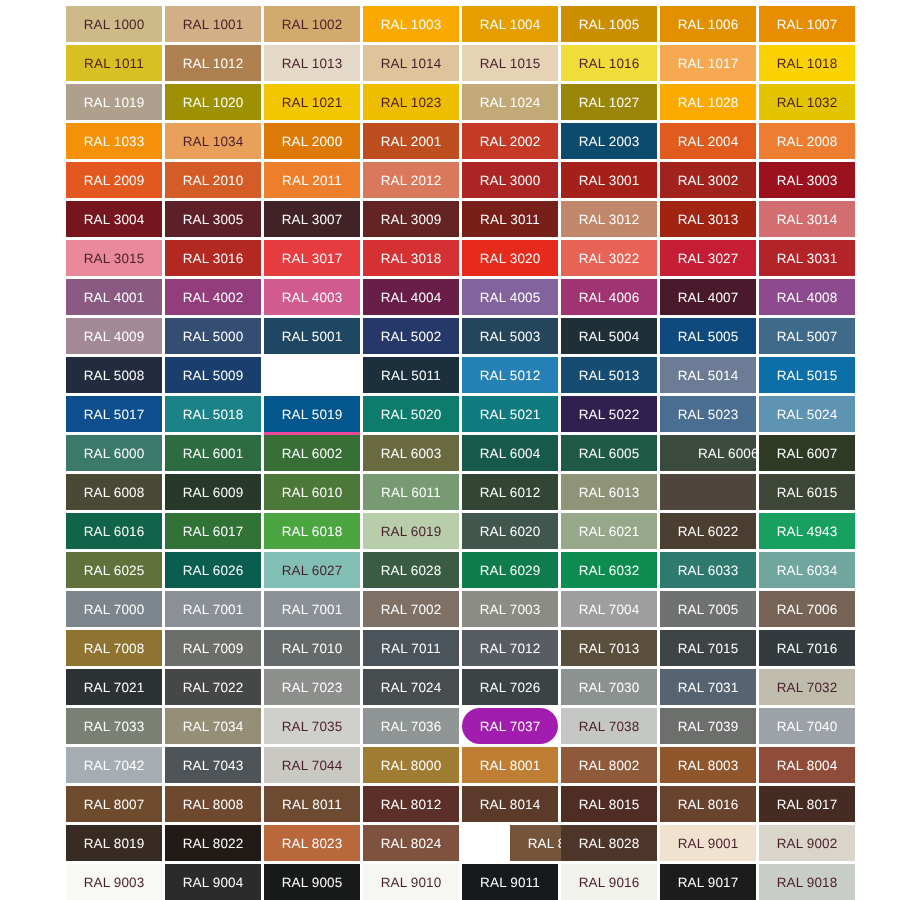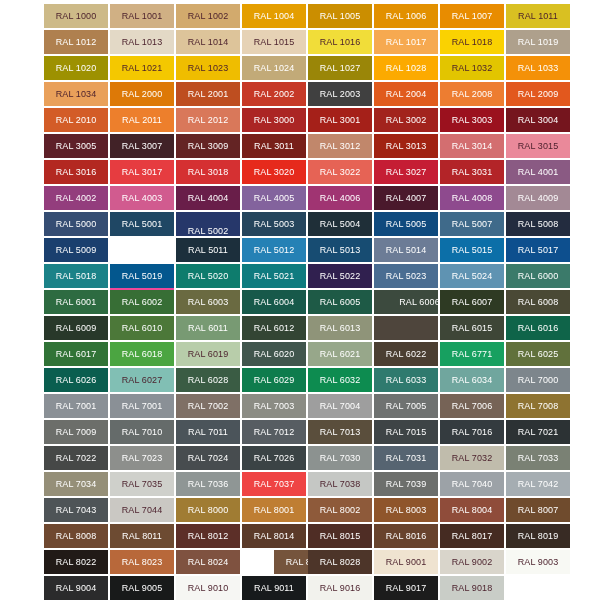--- a/index.html
+++ b/index.html
@@ -58,20 +58,23 @@
   <div class="grid">
       <div class="swatch" style="background: rgb(205, 186, 136);">
         <span class="swatch-label" style="color: rgb(74, 31, 43);">RAL 1000</span>
       </div>
       <div class="swatch" style="background: rgb(208, 176, 132);">
         <span class="swatch-label" style="color: rgb(74, 31, 43);">RAL 1001</span>
       </div>
       <div class="swatch" style="background: rgb(210, 170, 109);">
         <span class="swatch-label" style="color: rgb(74, 31, 43);">RAL 1002</span>
       </div>
+      <div class="swatch" style="background: rgb(249, 169, 0);">
+        <span class="swatch-label" style="color: rgb(255, 255, 255);">RAL 1003</span>
+      </div>
       <div class="swatch" style="background: rgb(228, 158, 0);">
         <span class="swatch-label" style="color: rgb(255, 255, 255);">RAL 1004</span>
       </div>
       <div class="swatch" style="background: rgb(203, 142, 0);">
         <span class="swatch-label" style="color: rgb(255, 255, 255);">RAL 1005</span>
       </div>
       <div class="swatch" style="background: rgb(226, 144, 0);">
         <span class="swatch-label" style="color: rgb(255, 255, 255);">RAL 1006</span>
       </div>
       <div class="swatch" style="background: rgb(232, 140, 0);">
@@ -133,21 +136,21 @@
       </div>
       <div class="swatch" style="background: rgb(221, 121, 7);">
         <span class="swatch-label" style="color: rgb(255, 255, 255);">RAL 2000</span>
       </div>
       <div class="swatch" style="background: rgb(190, 78, 32);">
         <span class="swatch-label" style="color: rgb(255, 255, 255);">RAL 2001</span>
       </div>
       <div class="swatch" style="background: rgb(198, 57, 39);">
         <span class="swatch-label" style="color: rgb(255, 255, 255);">RAL 2002</span>
       </div>
-      <div class="swatch" style="background: #404040;">
+      <div class="swatch" style="background: #0c4a6e;">
         <span class="swatch-label" style="color: rgb(255, 255, 255);">RAL 2003</span>
       </div>
       <div class="swatch" style="background: rgb(224, 91, 29);">
         <span class="swatch-label" style="color: rgb(255, 255, 255);">RAL 2004</span>
       </div>
       <div class="swatch" style="background: rgb(237, 125, 49);">
         <span class="swatch-label" style="color: rgb(255, 255, 255);">RAL 2008</span>
       </div>
       <div class="swatch" style="background: rgb(226, 88, 30);">
         <span class="swatch-label" style="color: rgb(255, 255, 255);">RAL 2009</span>
@@ -247,21 +250,21 @@
       </div>
       <div class="swatch" style="background: rgb(163, 137, 149);">
         <span class="swatch-label" style="color: rgb(255, 255, 255);">RAL 4009</span>
       </div>
       <div class="swatch" style="background: rgb(53, 77, 115);">
         <span class="swatch-label" style="color: rgb(255, 255, 255);">RAL 5000</span>
       </div>
       <div class="swatch" style="background: rgb(31, 71, 100);">
         <span class="swatch-label" style="color: rgb(255, 255, 255);">RAL 5001</span>
       </div>
-      <div class="swatch" style="background: rgb(38, 55, 106); align-items: flex-end;">
+      <div class="swatch" style="background: rgb(38, 55, 106);">
         <span class="swatch-label" style="color: rgb(255, 255, 255);">RAL 5002</span>
       </div>
       <div class="swatch" style="background: rgb(37, 69, 93); align-items: center;">
         <span class="swatch-label" style="color: rgb(255, 255, 255);">RAL 5003</span>
       </div>
       <div class="swatch" style="background: rgb(31, 47, 56);">
         <span class="swatch-label" style="color: rgb(255, 255, 255);">RAL 5004</span>
       </div>
       <div class="swatch" style="background: rgb(15, 74, 126);">
         <span class="swatch-label" style="color: rgb(255, 255, 255);">RAL 5005</span>
@@ -380,21 +383,21 @@
       <div class="swatch" style="background: rgb(65, 86, 77);">
         <span class="swatch-label" style="color: rgb(255, 255, 255);">RAL 6020</span>
       </div>
       <div class="swatch" style="background: rgb(151, 167, 138);">
         <span class="swatch-label" style="color: rgb(255, 255, 255);">RAL 6021</span>
       </div>
       <div class="swatch" style="background: rgb(75, 63, 50);">
         <span class="swatch-label" style="color: rgb(255, 255, 255);">RAL 6022</span>
       </div>
       <div class="swatch" style="background: rgb(23, 160, 96);">
-        <span class="swatch-label" style="color: rgb(255, 255, 255);">RAL 6771</span>
+        <span class="swatch-label" style="color: rgb(255, 255, 255);">RAL 4943</span>
       </div>
       <div class="swatch" style="background: rgb(97, 113, 60);">
         <span class="swatch-label" style="color: rgb(255, 255, 255);">RAL 6025</span>
       </div>
       <div class="swatch" style="background: rgb(10, 94, 79);">
         <span class="swatch-label" style="color: rgb(255, 255, 255);">RAL 6026</span>
       </div>
       <div class="swatch" style="background: rgb(129, 191, 180);">
         <span class="swatch-label" style="color: rgb(74, 31, 43);">RAL 6027</span>
       </div>
@@ -490,21 +493,21 @@
       </div>
       <div class="swatch" style="background: rgb(149, 143, 120);">
         <span class="swatch-label" style="color: rgb(255, 255, 255);">RAL 7034</span>
       </div>
       <div class="swatch" style="background: rgb(207, 208, 203);">
         <span class="swatch-label" style="color: rgb(74, 31, 43);">RAL 7035</span>
       </div>
       <div class="swatch" style="background: rgb(143, 150, 149);">
         <span class="swatch-label" style="color: rgb(255, 255, 255);">RAL 7036</span>
       </div>
-      <div class="swatch" style="background: #ef4444;">
+      <div class="swatch" style="background: #a21caf; border-radius: 12px;">
         <span class="swatch-label" style="color: rgb(255, 255, 255);">RAL 7037</span>
       </div>
       <div class="swatch" style="background: rgb(197, 199, 196);">
         <span class="swatch-label" style="color: rgb(74, 31, 43);">RAL 7038</span>
       </div>
       <div class="swatch" style="background: rgb(109, 111, 108);">
         <span class="swatch-label" style="color: rgb(255, 255, 255);">RAL 7039</span>
       </div>
       <div class="swatch" style="background: rgb(156, 162, 167);">
         <span class="swatch-label" style="color: rgb(255, 255, 255);">RAL 7040</span>

